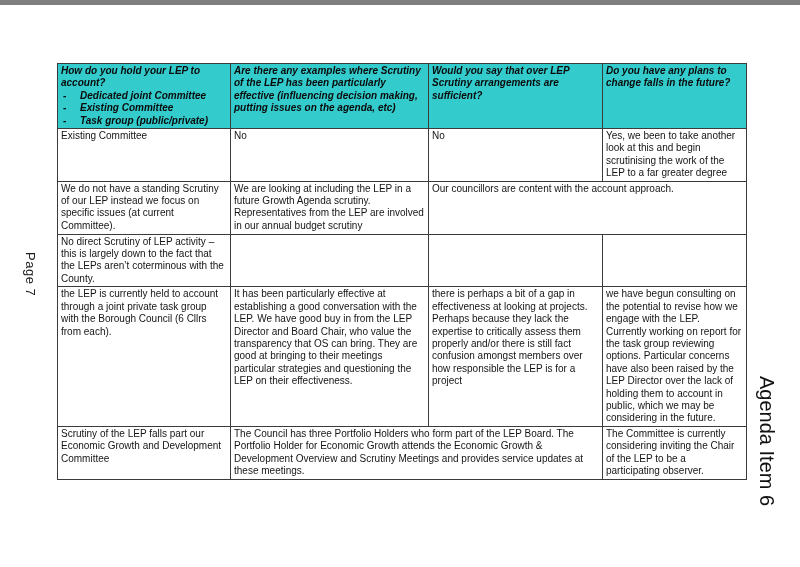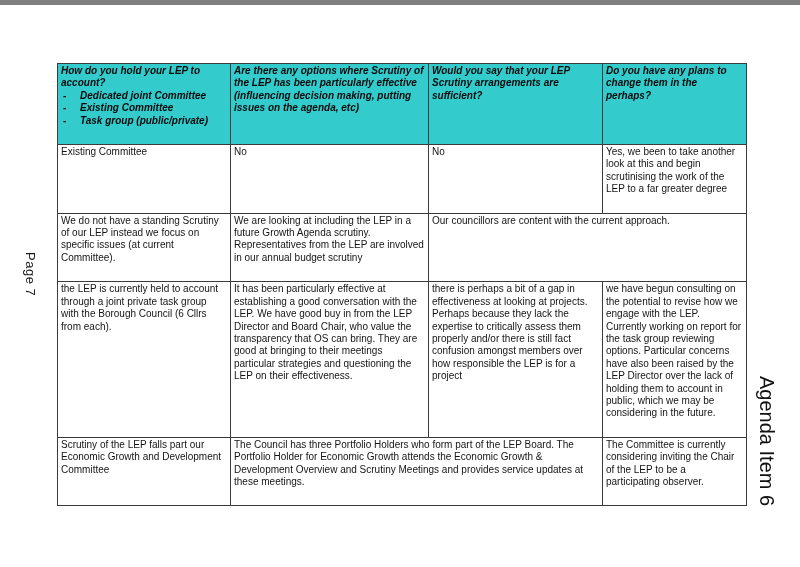--- a/index.html
+++ b/index.html
@@ -27,21 +27,21 @@
     width: 689px;
     border-collapse: collapse;
     table-layout: fixed;
     font-size: 10px;
     line-height: 12.4px;
     color: #141414;
   }
   table.survey td {
     border: 1px solid var(--border, #3b3b3b);
     vertical-align: top;
-    padding: 1px 4px 17px 3px;
+    padding: 1px 4px 1px 3px;
     overflow: hidden;
   }
   tr.hdr td {
     background: var(--header_bg, #34cbcd);
     font-weight: bold;
     font-style: italic;
     color: #0a0a0a;
   }
   .bullet {
     display: flex;
@@ -99,38 +99,44 @@
             </div>
         <div class="bullet">
               <span class="dash">-</span>
               <span class="btxt">Existing Committee</span>
             </div>
         <div class="bullet">
               <span class="dash">-</span>
               <span class="btxt">Task group (public/private)</span>
             </div>
       </td>
-      <td>Are there any options where Scrutiny of the LEP has been particularly effective (influencing decision making, putting issues on the agenda, etc)</td>
-      <td>Would you say that your LEP Scrutiny arrangements are sufficient?</td>
-      <td>Do you have any plans to change them in the perhaps?</td>
+      <td>Are there any examples where Scrutiny of the LEP has been particularly effective (influencing decision making, putting issues on the agenda, etc)</td>
+      <td>Would you say that over LEP Scrutiny arrangements are sufficient?</td>
+      <td>Do you have any plans to change falls in the future?</td>
     </tr>
 
     <tr style="height:47px">
       <td>Existing Committee</td>
       <td>No</td>
       <td>No</td>
       <td>Yes, we been to take another look at this and begin scrutinising the work of the LEP to a far greater degree</td>
     </tr>
 
     <tr style="height:53px">
       <td>We do not have a standing Scrutiny of our LEP instead we focus on specific issues (at current Committee).</td>
       <td>We are looking at including the LEP in a future Growth Agenda scrutiny. Representatives from the LEP are involved in our annual budget scrutiny</td>
-      <td colspan="2">Our councillors are content with the current approach.</td>
+      <td colspan="2">Our councillors are content with the account approach.</td>
     </tr>
 
+    <tr style="height:52px">
+      <td>No direct Scrutiny of LEP activity – this is largely down to the fact that the LEPs aren’t coterminous with the County.</td>
+      <td></td>
+      <td></td>
+      <td></td>
+    </tr>
 
     <tr style="height:123px">
       <td>the LEP is currently held to account through a joint private task group with the Borough Council (6 Cllrs from each).</td>
       <td>It has been particularly effective at establishing a good conversation with the LEP. We have good buy in from the LEP Director and Board Chair, who value the transparency that OS can bring. They are good at bringing to their meetings particular strategies and questioning the LEP on their effectiveness.</td>
       <td>there is perhaps a bit of a gap in effectiveness at looking at projects. Perhaps because they lack the expertise to critically assess them properly and/or there is still fact confusion amongst members over how responsible the LEP is for a project</td>
       <td>we have begun consulting on the potential to revise how we engage with the LEP. Currently working on report for the task group reviewing options.  Particular concerns have also been raised by the LEP Director over the lack of holding them to account in public, which we may be considering in the future.</td>
     </tr>
 
     <tr style="height:53px">
       <td>Scrutiny of the LEP falls part our Economic Growth and Development Committee</td>

